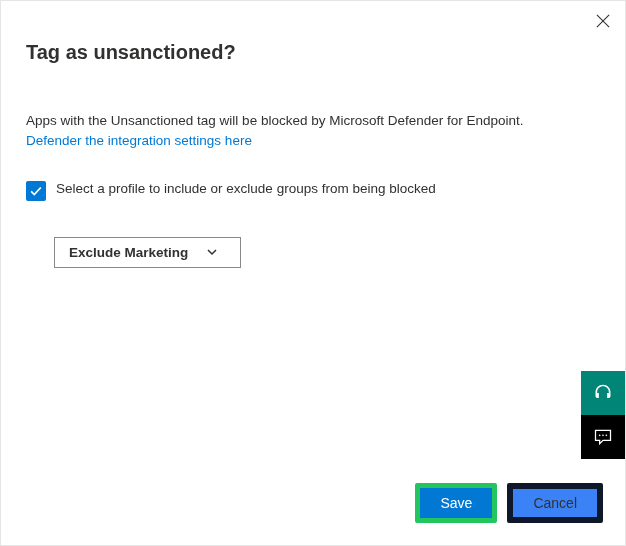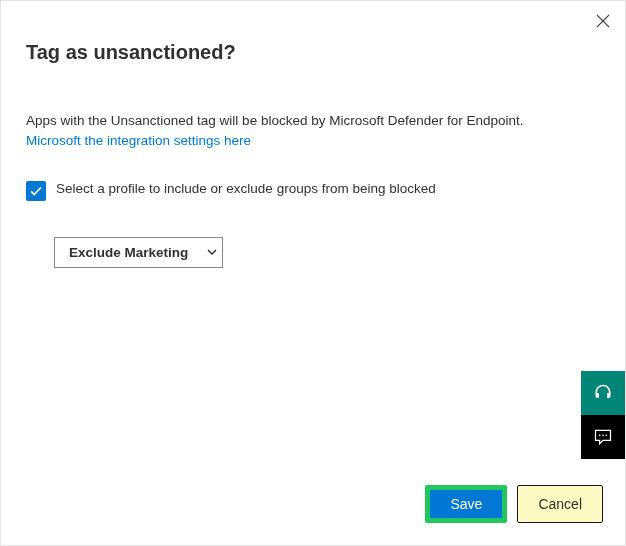--- a/index.html
+++ b/index.html
@@ -76,21 +76,21 @@
     .checkbox-label {
       font-size: 13.5px;
       color: #323130;
     }
     .dropdown {
       margin-top: 36px;
       margin-left: 28px;
       display: inline-flex;
       align-items: center;
       border: 1px solid #8a8886;
-      padding: 7px 4px 7px 14px;
+      padding: 7px 22px 7px 14px;
       cursor: pointer;
       gap: 18px;
       background: #fff;
     }
     .dropdown-label {
       font-size: 13.5px;
       font-weight: 600;
       color: #323130;
     }
     .dropdown svg {
@@ -111,23 +111,23 @@
       cursor: pointer;
       border-radius: 2px;
       min-width: 70px;
     }
     .btn-primary {
       background: #0078d4;
       color: #fff;
       border: 5px solid #22c55e;
     }
     .btn-secondary {
-      background: #fef9c3;
-      color: #323130;
-      border: 1px solid #0f172a;
+      background: #3b82f6;
+      color: #323130;
+      border: 6px solid #0f172a;
       text-align: center;
     }
     .side-widgets {
       position: absolute;
       right: 0;
       bottom: 86px;
       display: flex;
       flex-direction: column;
     }
     .widget {
@@ -156,21 +156,21 @@
   <svg viewBox="0 0 16 16">
     <line x1="1" y1="1" x2="15" y2="15" stroke="#323130" stroke-width="1.2"></line>
     <line x1="15" y1="1" x2="1" y2="15" stroke="#323130" stroke-width="1.2"></line>
   </svg>
 </div>
 
 <div class="content">
   <h1 class="dialog-title">Tag as unsanctioned?</h1>
 
   <p class="description">Apps with the Unsanctioned tag will be blocked by Microsoft Defender for Endpoint.</p>
-  <a class="config-link">Microsoft the integration settings here</a>
+  <a class="config-link">Defender the integration settings here</a>
 
   <div class="checkbox-row">
     <div class="checkbox">
       <svg viewBox="0 0 16 16">
         <path d="M2.5 8.5 L6 12 L13.5 4" stroke="#fff" stroke-width="2" fill="none"></path>
       </svg>
     </div>
     <span class="checkbox-label">Select a profile to include or exclude groups from being blocked</span>
   </div>
 

